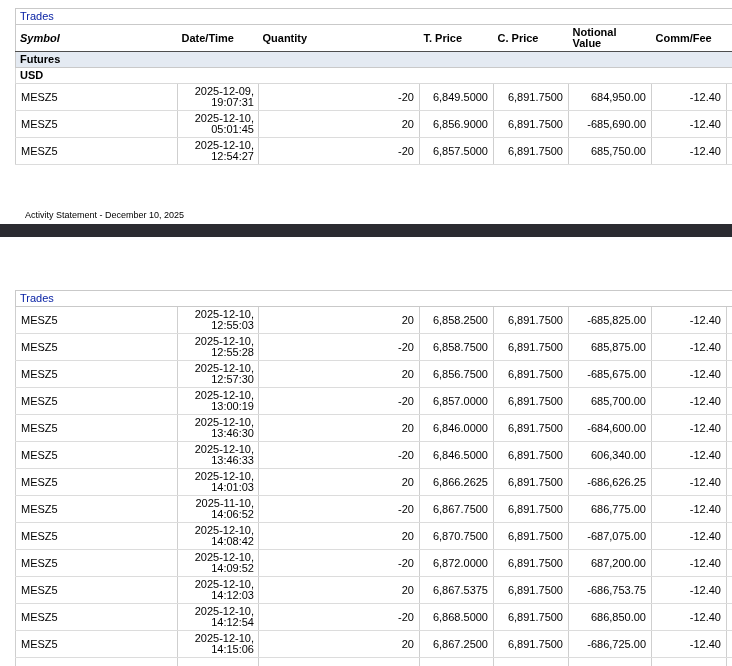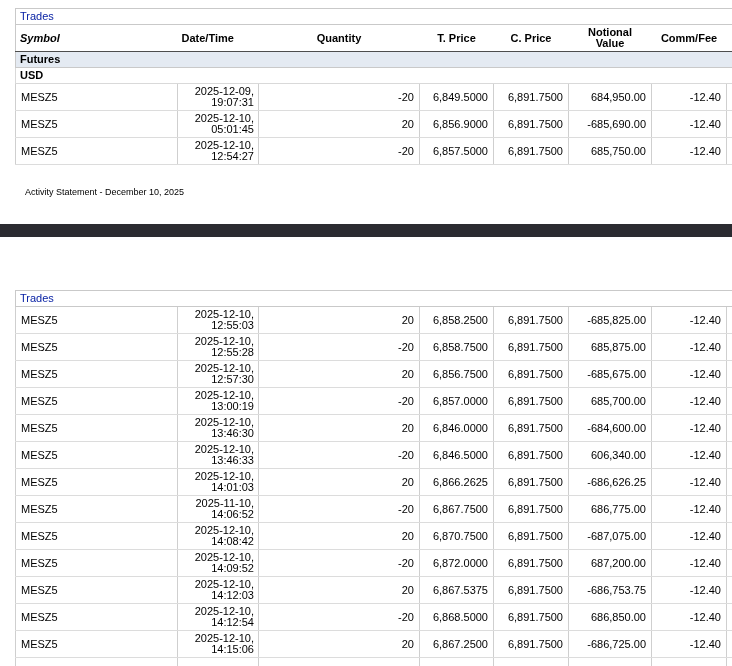--- a/index.html
+++ b/index.html
@@ -33,21 +33,21 @@
     font-size: 15px;
     line-height: 16px;
     color: #0a23a5;
     font-weight: normal;
     text-align: left;
     padding: 5px 11px 4px 11px;
     border: 1px solid #c9c9c9;
   }
   .header-row th {
     font-weight: bold;
-    text-align: center;
+    text-align: left;
     border-bottom: 1px solid #4d4d4d;
     padding: 3px 5px;
   }
   .header-row th.c0, .header-row th.c1 { text-align: left; }
   .header-row th.c0 { border-left: 1px solid #c9c9c9; font-style: italic; }
   .group-row td {
     font-weight: bold;
     background: #e4eaf2;
     border-left: 1px solid #c9c9c9;
     border-bottom: 1px solid #c9c9c9;
@@ -71,21 +71,21 @@
   tbody.data-rows td.c2,
   tbody.data-rows td.c3,
   tbody.data-rows td.c4,
   tbody.data-rows td.c5,
   tbody.data-rows td.c6 { text-align: right; padding-right: 5px; }
   tbody.data-rows td.extra { border-bottom: 1px solid #dcdcdc; }
 
   .footer-note {
     position: absolute;
     left: 25px;
-    top: 187px;
+    top: 210px;
     font-size: 9px;
     line-height: 10px;
     color: #000000;
   }
   .separator-bar {
     position: absolute;
     left: 0; top: 224px;
     width: 732px; height: 13px;
     background: #2b2b31;
   }

